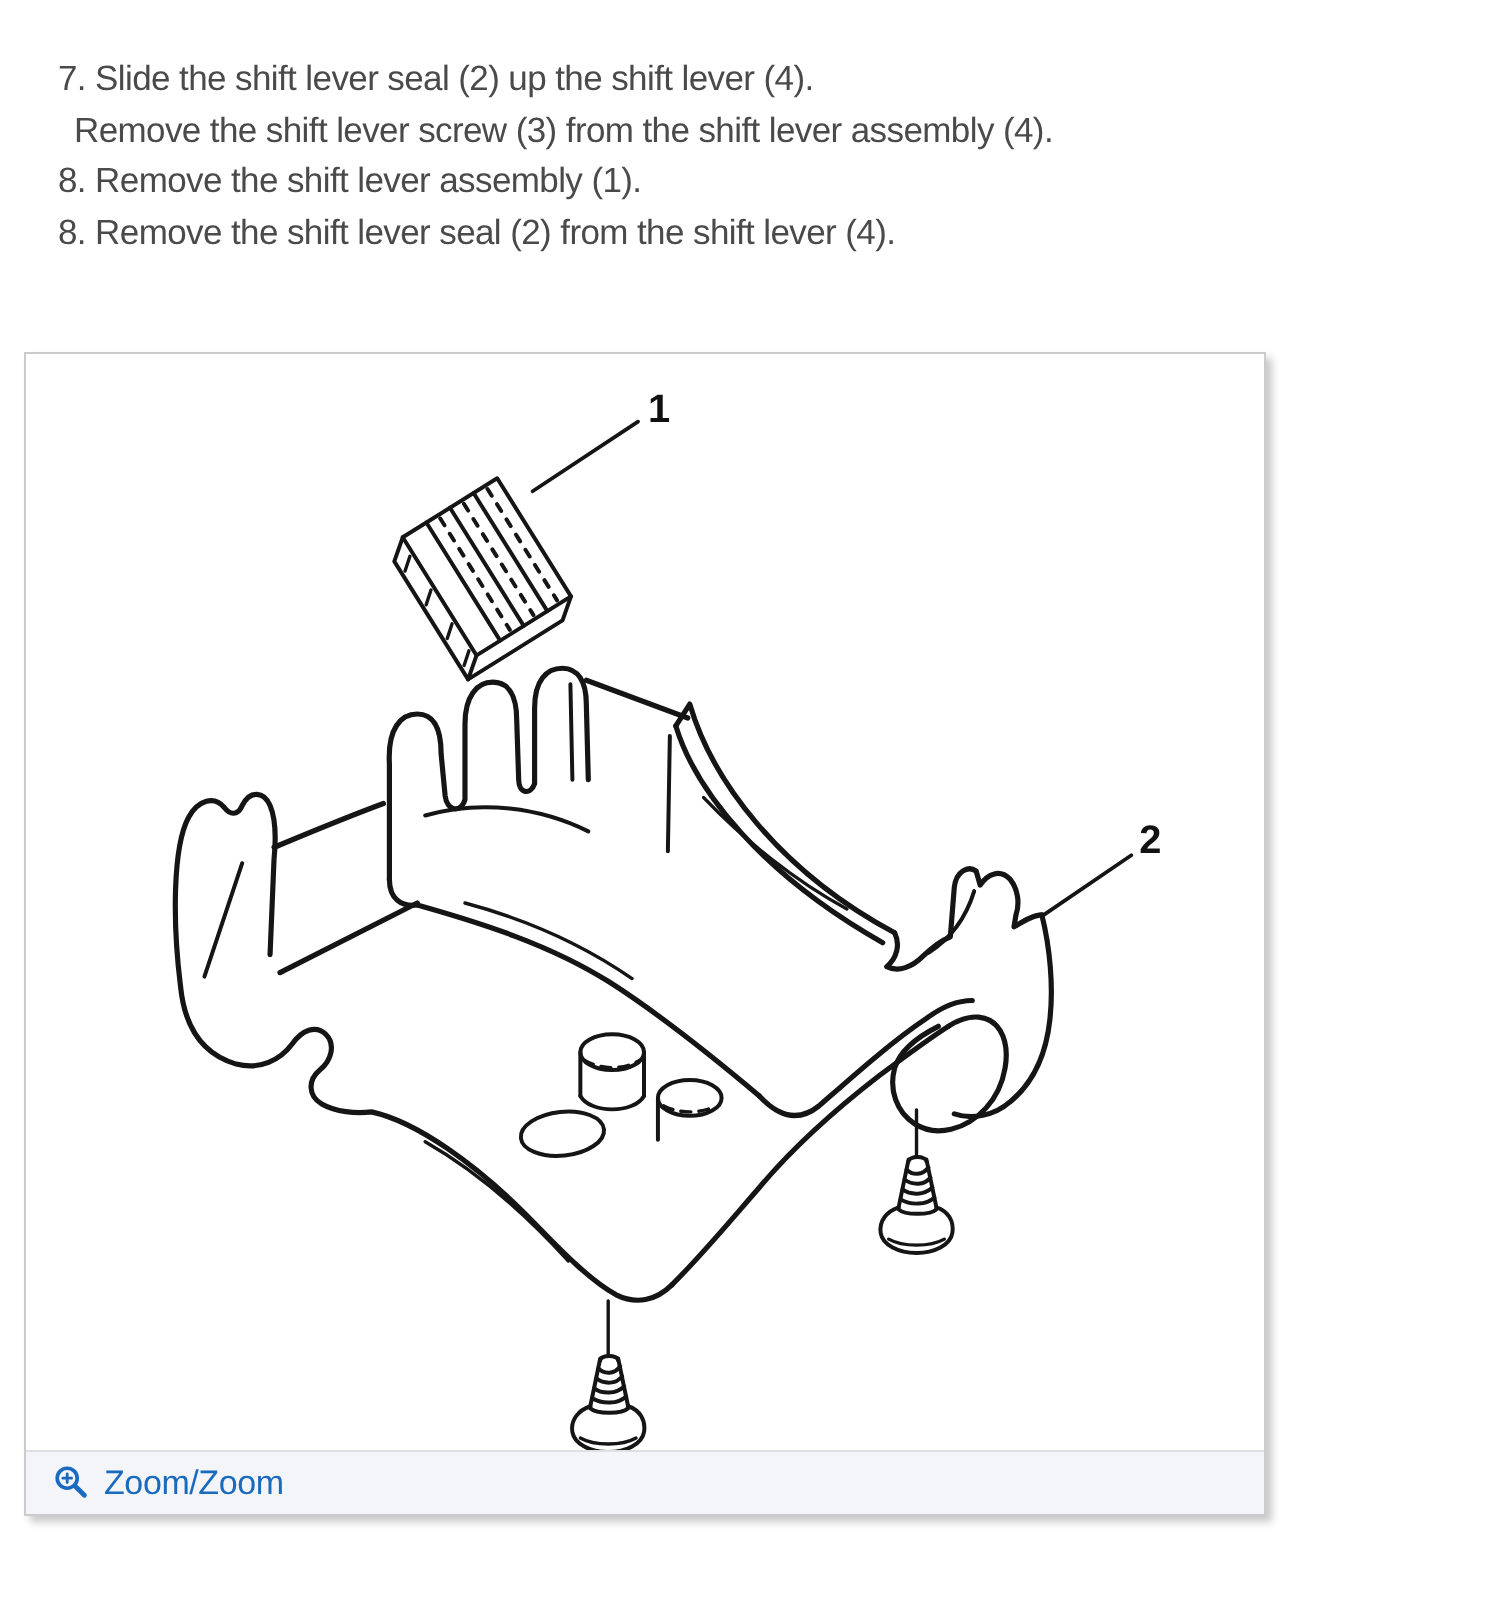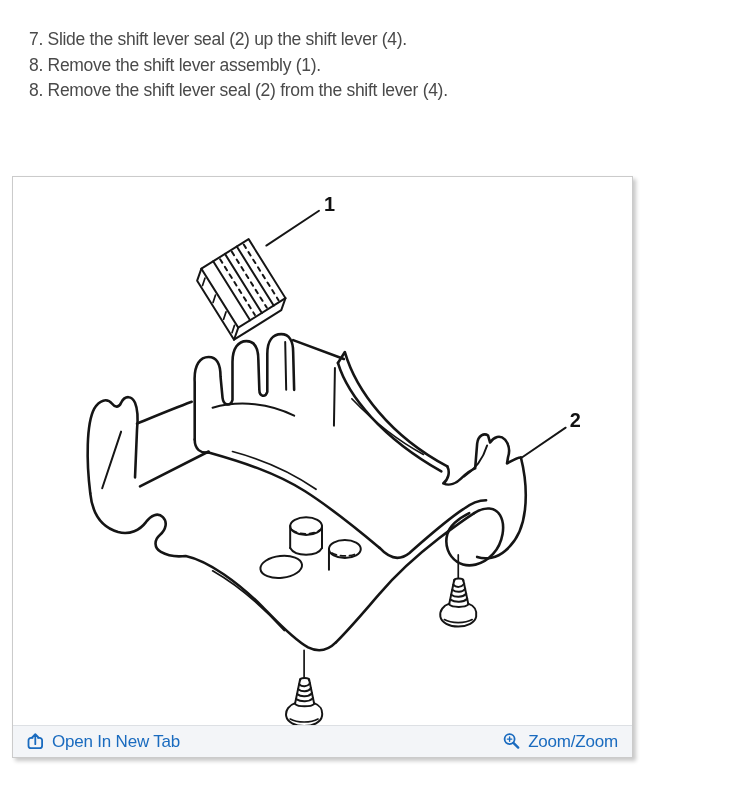--- a/index.html
+++ b/index.html
@@ -40,20 +40,21 @@
   .ln2{fill:none;stroke:#151515;stroke-width:2;stroke-linecap:round;stroke-linejoin:round;}
   .thin{fill:none;stroke:#151515;stroke-width:1.7;stroke-linecap:round;}
   .leader{fill:none;stroke:#151515;stroke-width:1.9;stroke-linecap:round;}
   .callout{font-family:"Liberation Sans",sans-serif;font-weight:bold;font-size:20px;fill:#111;}
 </style>
 </head>
 <body>
 
 <div class="instructions">
   <div class="iline">7. Slide the shift lever seal (2) up the shift lever (4).</div>
+  <div class="iline indent">Remove the shift lever screw (3) from the shift lever assembly (4).</div>
   <div class="iline">8. Remove the shift lever assembly (1).</div>
   <div class="iline">8. Remove the shift lever seal (2) from the shift lever (4).</div>
 </div>
 
 <div class="figure-panel">
   <div class="diagram-area">
     <svg viewBox="12 176 621 551" preserveAspectRatio="xMidYMid meet">
 
       <g>
         <text class="callout" x="324" y="210">1</text>
@@ -152,27 +153,20 @@
         <path class="ln2" d="M 295,705 C 289,707 285,712 286,718 C 287,724 295,728 304,728 C 313,728 321,724 322,718 C 323,712 320,707 314,705"></path>
         <path class="ln2" d="M 295,706 C 298,709 311,709 314,706"></path>
         <path class="thin" d="M 290,721 C 297,725 311,725 318,721"></path>
       </g>
     </svg>
   </div>
 
   <div class="figure-footer">
     <a class="flink">
       <svg width="19" height="19" viewBox="0 0 19 19">
-        <path d="M6.7,5.8 H5 C3.6,5.8 2.5,6.9 2.5,8.3 V13.7 C2.5,15.1 3.6,16.2 5,16.2 H13.6 C15,16.2 16.1,15.1 16.1,13.7 V8.3 C16.1,6.9 15,5.8 13.6,5.8 H11.9" fill="none" stroke="#1a6bbf" stroke-width="1.8" stroke-linecap="round"></path>
-        <path d="M9.3,12.2 V2.6 M5.9,5.7 L9.3,2.2 L12.7,5.7" fill="none" stroke="#1a6bbf" stroke-width="1.8" stroke-linecap="round" stroke-linejoin="round"></path>
-      </svg>
-      <span>Open In New Tab</span>
-    </a>
-    <a class="flink">
-      <svg width="19" height="19" viewBox="0 0 19 19">
         <circle cx="7.6" cy="7.1" r="5" fill="none" stroke="#1a6bbf" stroke-width="1.8"></circle>
         <path d="M11.4,10.9 L16.2,15.6" stroke="#1a6bbf" stroke-width="2.4" stroke-linecap="round"></path>
         <path d="M7.6,4.9 V9.3 M5.4,7.1 H9.8" stroke="#1a6bbf" stroke-width="1.4" stroke-linecap="round"></path>
       </svg>
       <span>Zoom/Zoom</span>
     </a>
   </div>
 </div>
 
 </body></html>

